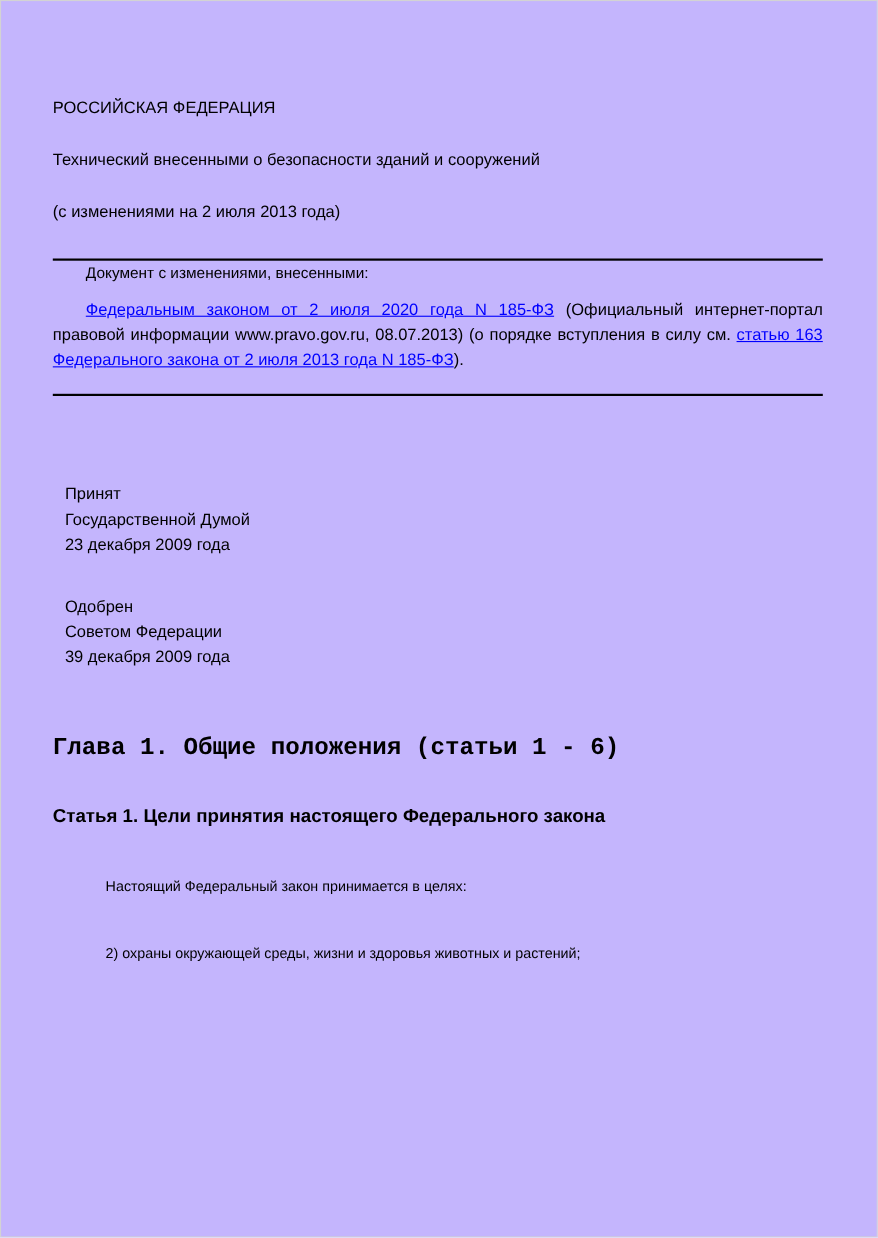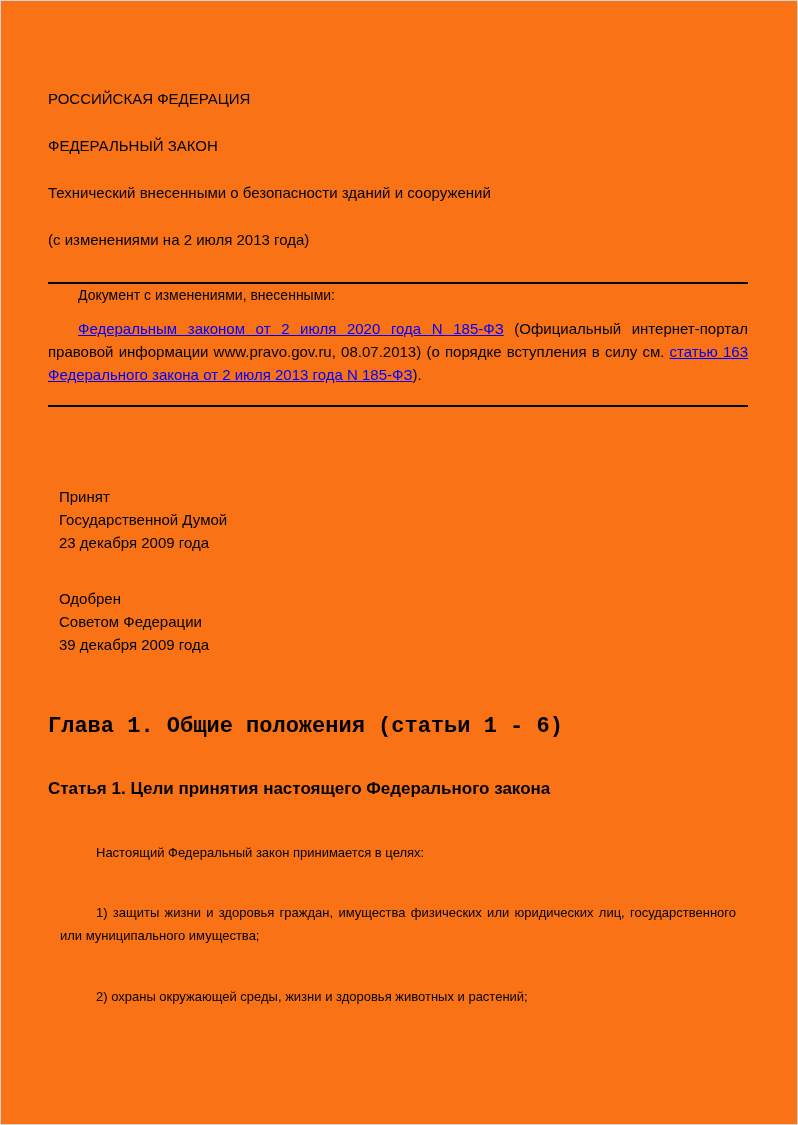--- a/index.html
+++ b/index.html
@@ -9,21 +9,21 @@
   }
   body {
     font-family: "Liberation Sans", sans-serif;
     -webkit-font-smoothing: antialiased;
   }
   .page {
     position: relative;
     width: 798px;
     height: 1125px;
     box-sizing: border-box;
-    background: #f97316;
+    background: #c4b5fd;
     border: 1px solid #d3d3d3;
     overflow: hidden;
   }
   .content {
     position: absolute;
     left: 47px;
     top: 0;
     width: 700px;
   }
 
@@ -128,21 +128,20 @@
   .par-item-2  { padding-top: 26px; }
 </style>
 </head>
 <body>
 
 <div class="page">
   <div class="content">
 
     <p class="doc-head head-rf">РОССИЙСКАЯ ФЕДЕРАЦИЯ</p>
 
-    <p class="doc-head head-fz">ФЕДЕРАЛЬНЫЙ ЗАКОН</p>
 
     <p class="doc-head head-title">Технический внесенными о безопасности зданий и сооружений</p>
 
     <p class="doc-head head-amend">(с изменениями на 2 июля 2013 года)</p>
 
     <hr class="rule rule-top">
 
     <p class="amend-line1">Документ с изменениями, внесенными:</p>
 
     <p class="amend-block"><a class="doclink" href="#">Федеральным законом от 2 июля 2020 года N 185-ФЗ</a><span> (Официальный интернет-портал правовой информации www.pravo.gov.ru, 08.07.2013) (о порядке вступления в силу см. </span><a class="doclink" href="#">статью 163 Федерального закона от 2 июля 2013 года N 185-ФЗ</a><span>).</span></p>
@@ -157,18 +156,17 @@
     <p class="adopt adopt-second">Одобрен
 Советом Федерации
 39 декабря 2009 года</p>
 
     <h1 class="chapter-heading">Глава 1. Общие положения (статьи 1 - 6)</h1>
 
     <h2 class="article-heading">Статья 1. Цели принятия настоящего Федерального закона</h2>
 
     <p class="body-par par-lead"> Настоящий Федеральный закон принимается в целях:</p>
 
-    <p class="body-par par-item">1) защиты жизни и здоровья граждан, имущества физических или юридических лиц, государственного или муниципального имущества;</p>
 
     <p class="body-par par-item-2">2) охраны окружающей среды, жизни и здоровья животных и растений;</p>
 
   </div>
 </div>
 
 </body></html>

